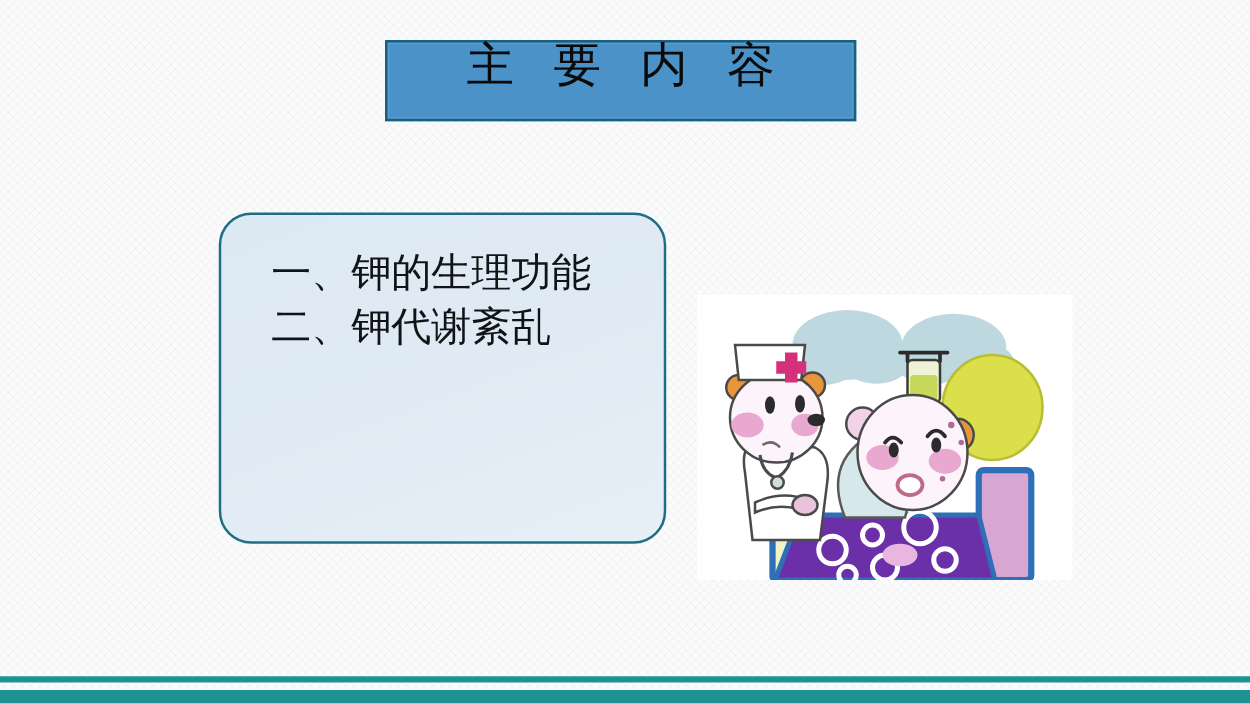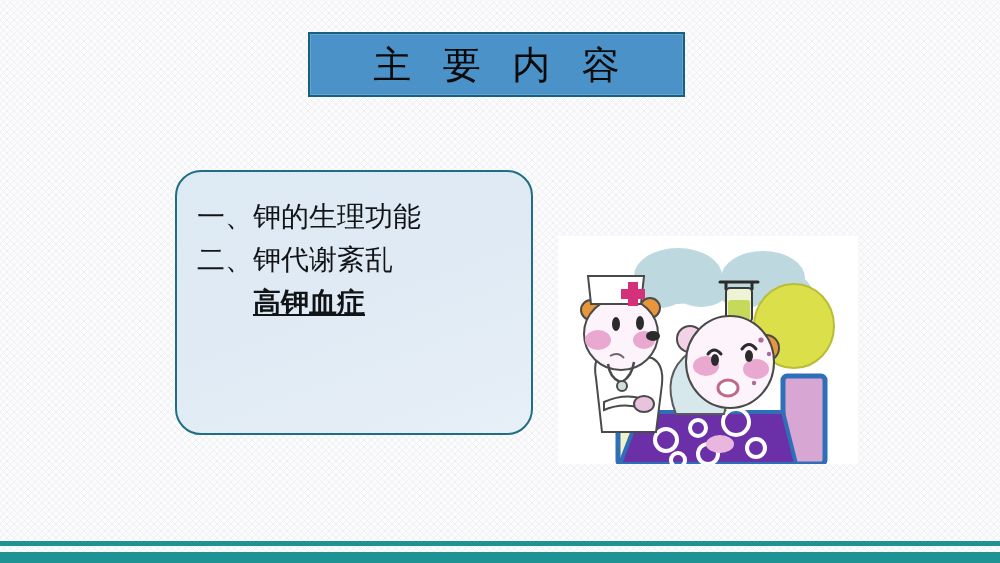--- a/index.html
+++ b/index.html
@@ -31,21 +31,21 @@
     position: absolute;
     left: 308px;
     top: 32px;
     width: 377px;
     height: 65px;
     box-sizing: border-box;
     background: #4b92c8;
     border: 2px solid #17607f;
     box-shadow: inset 0 0 0 1px #63a3d2;
     display: flex;
-    align-items: center;
+    align-items: flex-start;
     justify-content: center;
   }
   #title-text {
     font-family: "Liberation Serif", "DejaVu Serif", serif;
     font-size: 38px;
     line-height: 1;
     color: #0a0a0a;
     letter-spacing: 11px;
     text-indent: 11px;
     white-space: nowrap;
@@ -68,25 +68,26 @@
   #outline-list {
     position: absolute;
     left: 14px;
     top: 25px;
     width: 330px;
     margin: 0;
     padding: 0;
     list-style: none;
   }
   .outline-item {
-    font-family: Liberation Mono, monospace;
-    font-size: 28px;
+    font-family: Liberation Sans, sans-serif;
+    font-size: 32px;
     line-height: 43px;
     color: #111417;
     white-space: nowrap;
+    margin-left: 20px;
   }
   .outline-item.level-1 { padding-left: 6px; }
   .outline-item.level-2 { padding-left: 62px; }
   .outline-item.emphasis {
     font-weight: bold;
     text-decoration: underline;
     text-underline-offset: 2px;
   }
 
   
@@ -125,21 +126,20 @@
 <div id="slide">
 
   <div id="title-box">
     <span id="title-text">主 要 内 容</span>
   </div>
 
   <div id="content-box">
     <ul id="outline-list">
       <li class="outline-item level-1">一、钾的生理功能</li>
       <li class="outline-item level-1">二、钾代谢紊乱</li>
-      <li class="outline-item level-2 emphasis">高钾血症</li>
     </ul>
   </div>
 
   <div id="illustration">
     <svg width="300" height="228" viewBox="0 0 300 228" xmlns="http://www.w3.org/2000/svg">
       <rect x="0" y="0" width="300" height="228" fill="#ffffff"></rect>
 
       <g>
         <ellipse cx="120" cy="40" rx="44" ry="28" fill="#bdd8df"></ellipse>
         <ellipse cx="100" cy="52" rx="30" ry="20" fill="#bdd8df"></ellipse>

